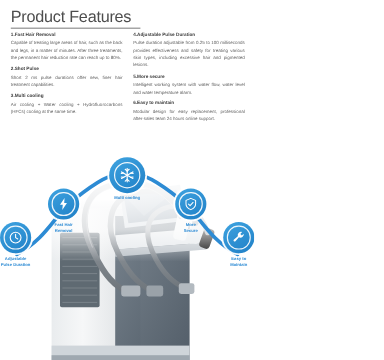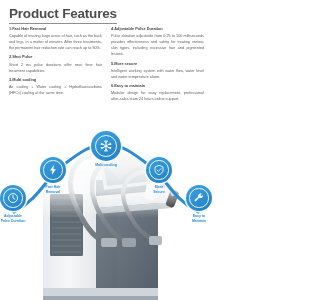--- a/index.html
+++ b/index.html
@@ -26,21 +26,21 @@
 
   
   .title-wrap {
     position: absolute;
     left: 9px;
     top: 7px;
     width: 120px;
   }
   .title {
     font-size: 13.5px;
-    font-weight: bold;
+    font-weight: normal;
     color: #4d4d4d;
     letter-spacing: -0.2px;
     line-height: 1.05;
     white-space: nowrap;
   }
   .title-rule {
     margin-top: 1.5px;
     height: 1.4px;
     background: #8f8f8f;
     width: 108px;

